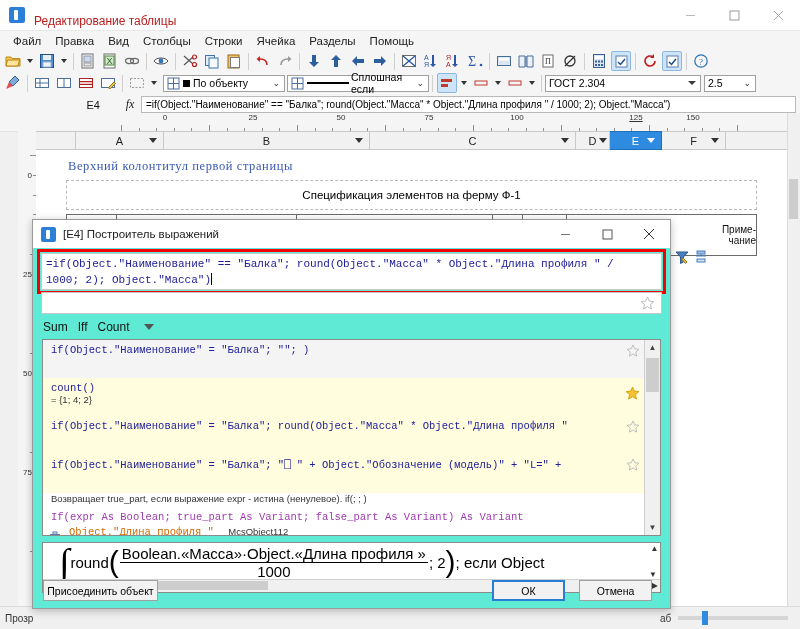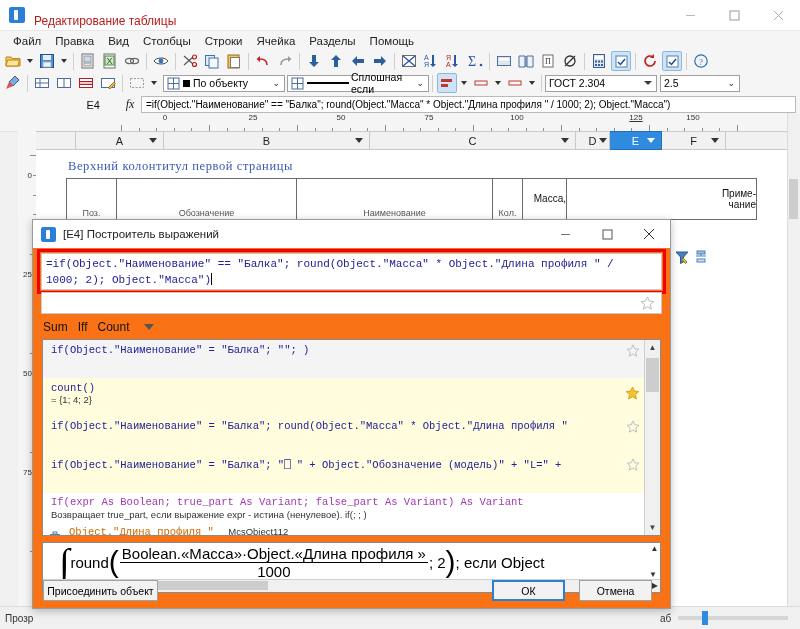--- a/index.html
+++ b/index.html
@@ -76,21 +76,21 @@
   .statusbar{position:absolute;left:0;right:0;bottom:0;height:22px;background:#f0f0f0;border-top:1px solid #dcdcdc;display:flex;align-items:center;font-size:10px;color:#333;}
   .statusbar .s1{padding-left:5px;}
   .statusbar .s2{position:absolute;left:660px;}
   .zslider{position:absolute;left:678px;width:110px;height:4px;background:#d6d6d6;top:9px;}
   .zthumb{position:absolute;left:24px;top:-5px;width:6px;height:14px;background:#2e8be0;}
 
   
   .minitb{position:absolute;left:672px;top:249px;width:46px;height:18px;display:flex;align-items:center;gap:5px;padding-left:3px;}
 
   
-  .dlg{position:absolute;left:32px;top:219px;width:637px;height:388px;background:#f97316;border:1px solid #9a9a9a;box-shadow:0 2px 8px rgba(0,0,0,.25);}
+  .dlg{position:absolute;left:32px;top:219px;width:637px;height:388px;background:#5eead4;border:1px solid #9a9a9a;box-shadow:0 2px 8px rgba(0,0,0,.25);}
   .dlgbar{height:28px;display:flex;align-items:center;background:#ffffff;}
   .dlgbar .ic{width:15px;height:15px;margin-left:8px;margin-right:7px;background:#2c7fd6;border-radius:2px;position:relative;}
   .dlgbar .ic:after{content:"";position:absolute;left:5px;top:3px;width:4px;height:9px;background:#fff;border-radius:1px;}
   .dlgbar .t{font-size:11.5px;color:#222;}
   .dlgbtns{margin-left:auto;display:flex;}
   .dbtn{width:42px;height:28px;display:flex;align-items:center;justify-content:center;color:#555;}
 
   .redbox{position:absolute;left:4px;top:29px;width:629px;height:45px;border:3px solid #f50000;box-sizing:border-box;}
   .exprinput{position:absolute;left:8px;top:33px;width:621px;height:37px;background:#fff;border:1px solid #c8c8c8;box-sizing:border-box;
      font-family:"Liberation Mono", monospace;font-size:11px;line-height:16px;color:#20209a;padding:2px 4px;white-space:pre-wrap;}
@@ -447,25 +447,25 @@
     </div>
     <div class="caret"></div>
     <div class="tbtn">
       <svg width="14" height="12" viewBox="0 0 14 12">
           <rect x="1" y="4" width="12" height="4" fill="none" stroke="#c0392b"></rect>
         </svg>
     </div>
     <div class="caret"></div>
     <div class="tsep"></div>
 
-    <div class="combo" style="width:112px;">
+    <div class="combo" style="width:156px;">
       <span>ГОСТ 2.304</span>
       <span class="arw"></span>
     </div>
-    <div class="combo" style="width:80px;margin-left:3px;justify-content:center;">
+    <div class="combo" style="width:52px;margin-left:3px;justify-content:center;">
       <span>2.5</span>
       <span class="arwthin">⌄</span>
     </div>
   </div>
 
   <div class="fbar">
     <div class="cellref">E4</div>
     <div class="fxlabel">fx</div>
     <div class="fbox">=if(Object."Наименование" == "Балка"; round(Object."Масса" * Object."Длина профиля " / 1000; 2); Object."Масса")</div>
   </div>
@@ -555,20 +555,23 @@
           <span>1</span>
         </div>
       <div class="rh" style="height:46px">
           <span>2</span>
         </div>
       <div class="rh" style="height:380px"></div>
     </div>
 
     <div class="canvas">
       <div class="hdrtext">Верхний колонтитул первой страницы</div>
+      <div class="spec">
+        <span>Спецификация элементов на ферму Ф-1</span>
+      </div>
       <div class="tbl">
         <div class="c" style="width:50px">Поз.</div>
         <div class="c" style="width:180px">Обозначение</div>
         <div class="c" style="width:196px">Наименование</div>
         <div class="c" style="width:30px">Кол.</div>
         <div class="c two" style="width:44px">Масса,</div>
         <div class="c two" style="flex:1">
           <span>Приме-</span>
           <span>чание</span>
         </div>
@@ -710,25 +713,25 @@
 
       <div class="li alt" style="height:31px">
         <span>if(Object."Наименование" = "Балка"; "⎕ " + Object."Обозначение (модель)" + "L=" +</span>
         <span class="star">
           <svg width="14" height="14" viewBox="0 0 15 15">
               <path d="M7.5 1l1.9 4.1 4.4.5-3.3 3 .9 4.4-3.9-2.3-3.9 2.3.9-4.4-3.3-3 4.4-.5z" fill="none" stroke="#bbb"></path>
             </svg>
         </span>
       </div>
 
+      <div class="li" style="padding-top:0;padding-bottom:3px">
+        <span class="sub">Возвращает true_part, если выражение expr - истина (ненулевое). if(; ; )</span>
+      </div>
       <div class="li sig" style="padding-top:3px;padding-bottom:1px">
         <span>If(expr As Boolean; true_part As Variant; false_part As Variant) As Variant</span>
-      </div>
-      <div class="li" style="padding-top:0;padding-bottom:3px">
-        <span class="sub">Возвращает true_part, если выражение expr - истина (ненулевое). if(; ; )</span>
       </div>
 
       <div class="li obj" style="padding-left:26px;padding-top:2px;padding-bottom:0">
         <span class="trash">
           <svg width="12" height="14" viewBox="0 0 12 14">
               <rect x="1" y="3" width="10" height="2" fill="#5a7fad"></rect>
               <path d="M2 5h8l-1 8H3z" fill="none" stroke="#5a7fad" stroke-width="1.2"></path>
               <rect x="4" y="1" width="4" height="2" fill="none" stroke="#5a7fad"></rect>
             </svg>
         </span>

